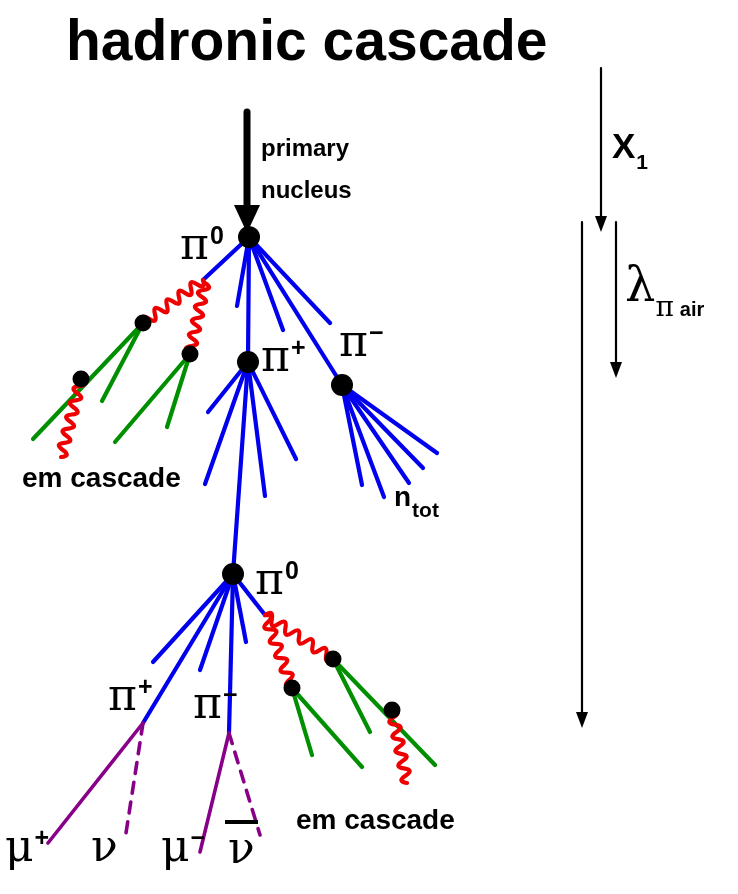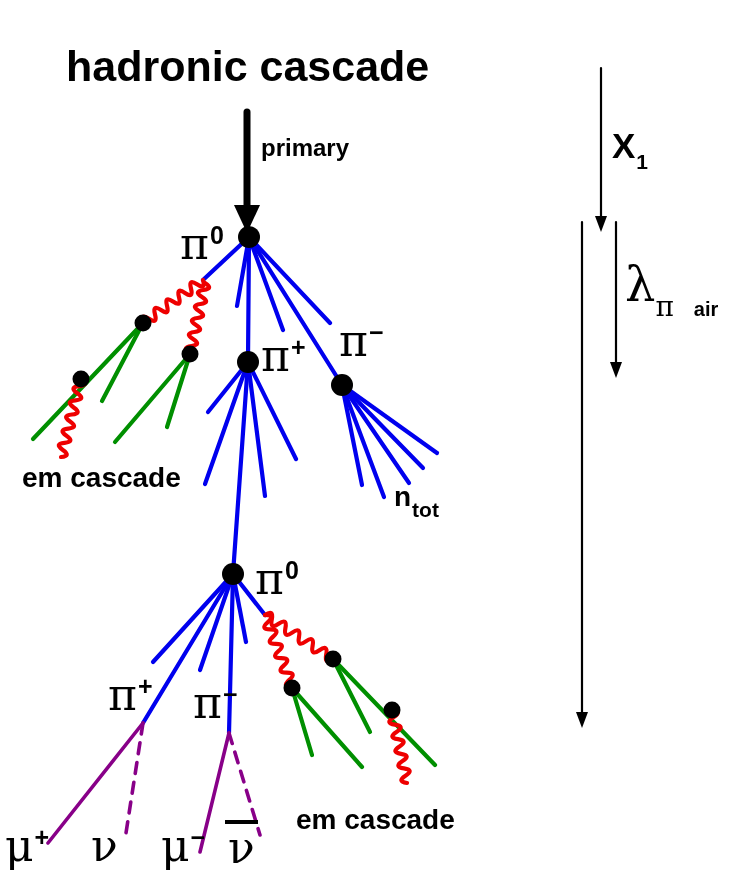--- a/index.html
+++ b/index.html
@@ -2,34 +2,34 @@
 <html><head>
 <meta charset="utf-8">
 <style>
   html,body{margin:0;padding:0;background:#fff;}
   #page{position:relative;width:738px;height:894px;background:#fff;overflow:hidden;
         font-family:"Liberation Sans",sans-serif;}
   #diagram{position:absolute;left:0;top:0;}
   .lbl{position:absolute;color:#000;white-space:nowrap;line-height:1;}
   .sansb{font-family:"Liberation Sans",sans-serif;font-weight:bold;}
   .greek{font-family:"DejaVu Serif",serif;font-weight:normal;}
-  .title{font-size:43px;letter-spacing:0px;margin-top:33px;}
+  .title{font-size:57px;letter-spacing:0px;}
   .primary{font-size:24px;line-height:42px;}
   .g44{font-size:44px;}
   .sup{display:inline-block;transform:translateY(-15px);font-family:"Liberation Sans",sans-serif;
        font-weight:bold;font-size:25px;margin-left:1px;}
   .subsm{display:inline-block;transform:translateY(11px);font-family:"Liberation Sans",sans-serif;
        font-weight:bold;font-size:21px;margin-left:1px;}
   .em{font-size:28px;}
   .ntot-n{font-size:28px;font-weight:bold;font-family:"Liberation Sans",sans-serif;}
   .x1-x{font-size:35px;font-weight:bold;font-family:"Liberation Sans",sans-serif;}
   .lam{font-family:"DejaVu Serif",serif;font-size:48px;}
   .lam-pi{display:inline-block;transform:translateY(15px);font-family:"DejaVu Serif",serif;font-size:28px;}
   .lam-air{display:inline-block;transform:translateY(15px);font-family:"Liberation Sans",sans-serif;
-       font-weight:bold;font-size:20px;margin-left:20px;}
+       font-weight:bold;font-size:20px;margin-left:6px;}
   .nd-n{font-size:34px;font-weight:bold;font-family:"Liberation Sans",sans-serif;}
   .nd-d{display:inline-block;transform:translateY(12px);font-family:"Liberation Sans",sans-serif;
        font-weight:bold;font-size:22px;margin-left:2px;}
   .sp{display:inline-block;width:9px;}
   .nubar{display:inline-block;border-top:4px solid #000;padding:2px 3px 0 3px;}
 </style>
 </head>
 <body>
 
 <div id="page">
@@ -92,20 +92,21 @@
       <circle cx="81" cy="379" r="8.5" fill="#000000"></circle>
       <circle cx="292" cy="688" r="8.5" fill="#000000"></circle>
       <circle cx="333" cy="659" r="8.5" fill="#000000"></circle>
       <circle cx="392" cy="710" r="8.5" fill="#000000"></circle>
     </svg>
 
   <div class="lbl sansb title" style="left:66px;top:12px;">hadronic cascade</div>
 
   <div class="lbl sansb primary" style="left:261px;top:127px;">
     <div>primary</div>
+    <div>nucleus</div>
   </div>
 
   <div class="lbl greek g44" style="left:180px;top:222px;">
     <span>π</span><span class="sup">0</span>
   </div>
   <div class="lbl greek g44" style="left:261px;top:334px;">
     <span>π</span><span class="sup">+</span>
   </div>
   <div class="lbl greek g44" style="left:339px;top:319px;">
     <span>π</span><span class="sup">−</span>

